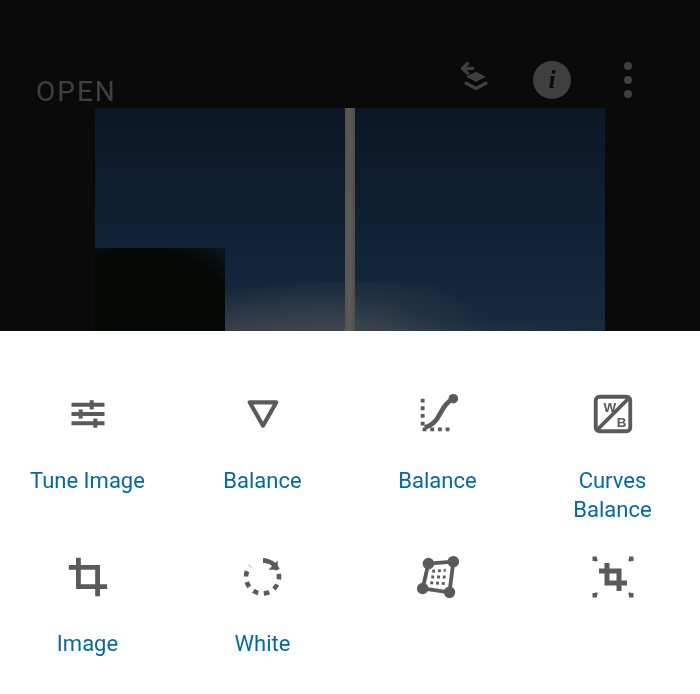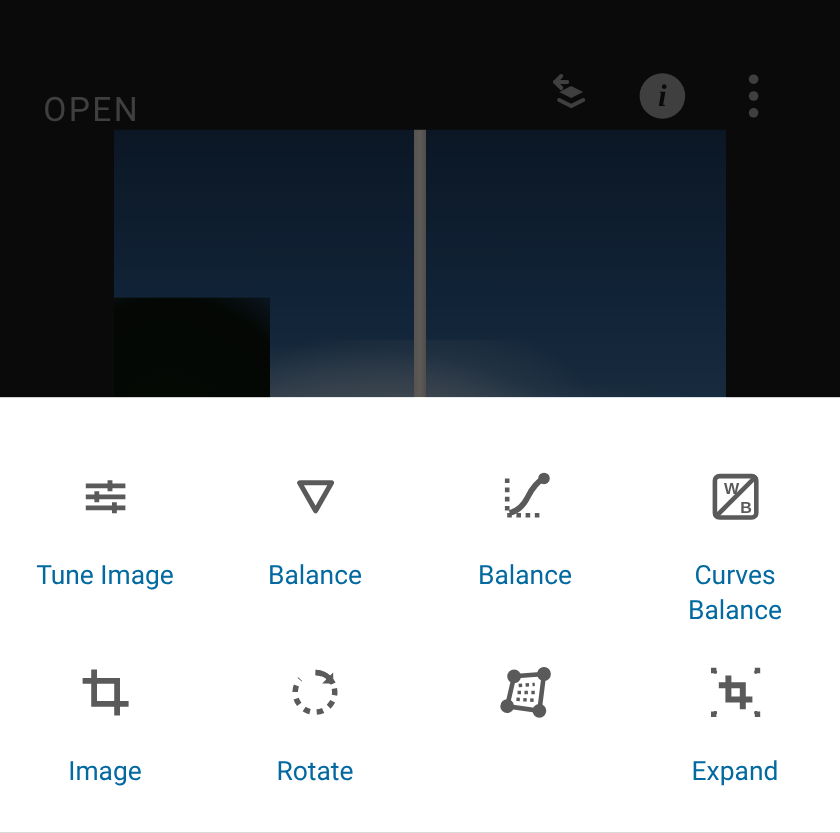--- a/index.html
+++ b/index.html
@@ -249,21 +249,21 @@
   </div>
 
   <div class="tool">
     <div class="tool-icon">
       <svg width="44" height="44" viewBox="0 0 24 24" fill="none" stroke="currentColor" stroke-width="2.5">
         <path d="M12 3 A 9 9 0 1 1 5 6" stroke-dasharray="3 3"></path>
         <path d="M12 3 A 9 9 0 0 1 20 8"></path>
         <path d="M20 3 L20 8 L15 8" fill="currentColor" stroke="none"></path>
       </svg>
     </div>
-    <div class="tool-label">Rotate</div>
+    <div class="tool-label">White</div>
   </div>
 
   <div class="tool">
     <div class="tool-icon">
       <svg width="46" height="46" viewBox="0 0 24 24" fill="none" stroke="currentColor" stroke-width="2">
         <path d="M7 5 L20 4 L18 20 L4 18 Z"></path>
         <circle cx="7" cy="5" r="2" fill="currentColor"></circle>
         <circle cx="20" cy="4" r="2" fill="currentColor"></circle>
         <circle cx="18" cy="20" r="2" fill="currentColor"></circle>
         <circle cx="4" cy="18" r="2" fill="currentColor"></circle>
@@ -278,16 +278,15 @@
     <div class="tool-icon">
       <svg width="48" height="48" viewBox="0 0 24 24" fill="none" stroke="currentColor" stroke-width="2.5">
         <path d="M9 5 L9 15 L19 15"></path>
         <path d="M5 9 L15 9 L15 19"></path>
         <path d="M3 4 L3 3 L4 3"></path>
         <path d="M20 3 L21 3 L21 4"></path>
         <path d="M21 20 L21 21 L20 21"></path>
         <path d="M4 21 L3 21 L3 20"></path>
       </svg>
     </div>
-    <div class="tool-label">Expand</div>
   </div>
 
 </div>
 
 </body></html>

